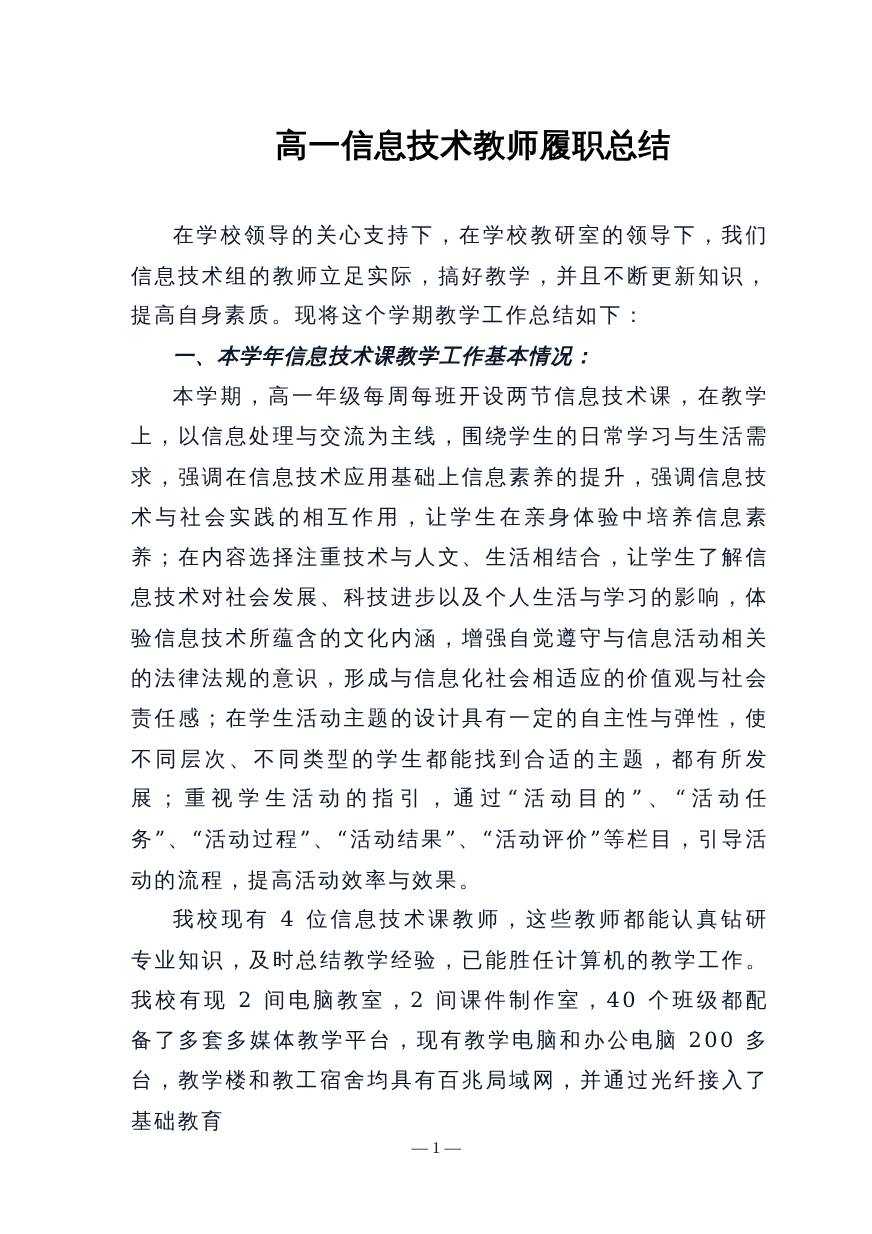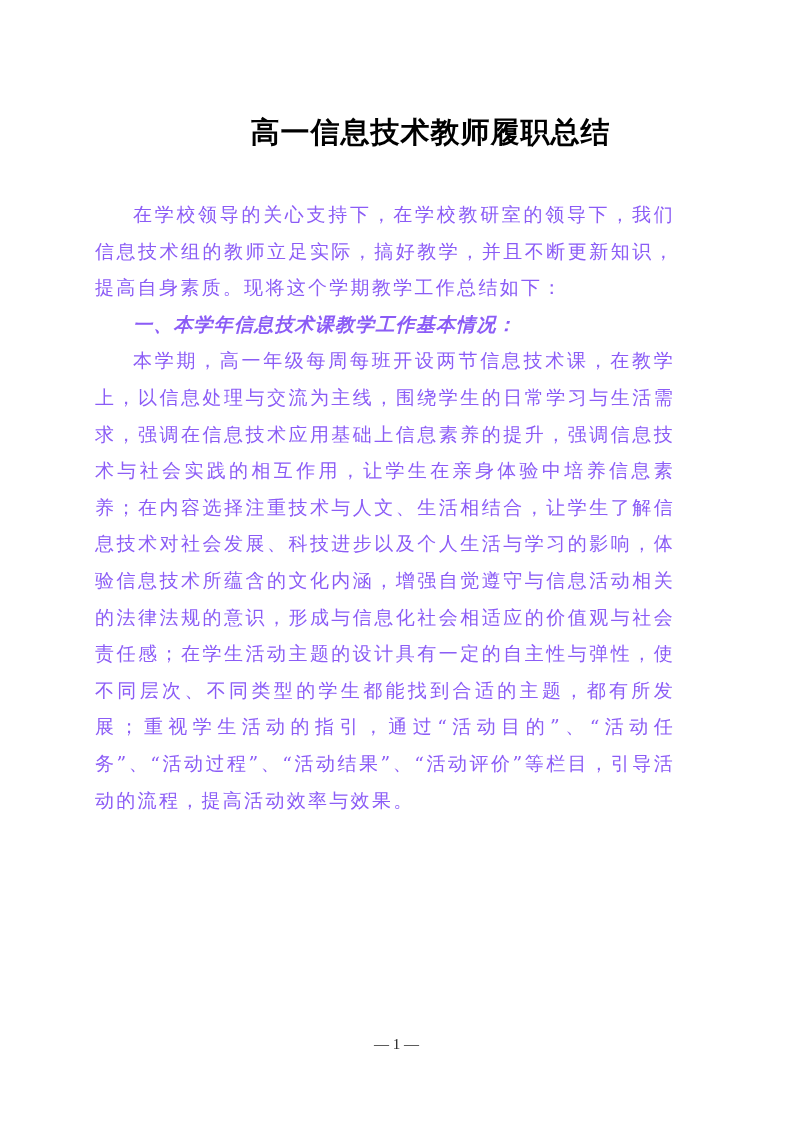--- a/index.html
+++ b/index.html
@@ -4,35 +4,36 @@
   <style>
     html, body { margin: 0; padding: 0; background: #ffffff; }
     body { width: 793px; height: 1122px; position: relative; overflow: hidden; }
     .page { position: absolute; left: 0; top: 0; width: 793px; height: 1122px; background: #fff; }
     .title {
       position: absolute; left: 0; top: 112px; width: 793px; text-align: center;
       font-family: "DejaVu Sans", sans-serif; font-weight: bold; font-size: 29px;
       color: #000; letter-spacing: 1px; line-height: 40px; padding-left: 34px;
     }
     .body-text {
-      position: absolute; left: 95px; top: 196px; width: 580px;
+      position: absolute; left: 119px; top: 196px; width: 580px;
       font-family: "DejaVu Serif", "Liberation Serif", serif; font-size: 19px;
-      line-height: 36.6px; color: #8b5cf6; text-align: justify; letter-spacing: 2.3px;
+      line-height: 36.6px; color: #0f172a; text-align: justify; letter-spacing: 2.3px;
     }
     .body-text p { margin: 0; text-indent: 2em; }
     .body-text p.heading { font-family: "DejaVu Sans", sans-serif; font-weight: bold; letter-spacing: 1.2px; font-style: italic; }
     .footer {
       position: absolute; left: 0; top: 1036px; width: 793px; text-align: center;
       font-family: "Liberation Serif", serif; font-size: 15px; color: #222;
     }
   </style>
 </head>
 <body>
 
 <div class="page">
   <div class="title">高一信息技术教师履职总结</div>
   <div class="body-text">
     <p>在学校领导的关心支持下，在学校教研室的领导下，我们信息技术组的教师立足实际，搞好教学，并且不断更新知识，提高自身素质。现将这个学期教学工作总结如下：</p>
     <p class="heading">一、本学年信息技术课教学工作基本情况：</p>
     <p>本学期，高一年级每周每班开设两节信息技术课，在教学上，以信息处理与交流为主线，围绕学生的日常学习与生活需求，强调在信息技术应用基础上信息素养的提升，强调信息技术与社会实践的相互作用，让学生在亲身体验中培养信息素养；在内容选择注重技术与人文、生活相结合，让学生了解信息技术对社会发展、科技进步以及个人生活与学习的影响，体验信息技术所蕴含的文化内涵，增强自觉遵守与信息活动相关的法律法规的意识，形成与信息化社会相适应的价值观与社会责任感；在学生活动主题的设计具有一定的自主性与弹性，使不同层次、不同类型的学生都能找到合适的主题，都有所发展；重视学生活动的指引，通过“活动目的”、“活动任务”、“活动过程”、“活动结果”、“活动评价”等栏目，引导活动的流程，提高活动效率与效果。</p>
+    <p>我校现有 4 位信息技术课教师，这些教师都能认真钻研专业知识，及时总结教学经验，已能胜任计算机的教学工作。我校有现 2 间电脑教室，2 间课件制作室，40 个班级都配备了多套多媒体教学平台，现有教学电脑和办公电脑 200 多台，教学楼和教工宿舍均具有百兆局域网，并通过光纤接入了基础教育</p>
   </div>
   <div class="footer">— 1 —</div>
 </div>
 
 </body></html>

